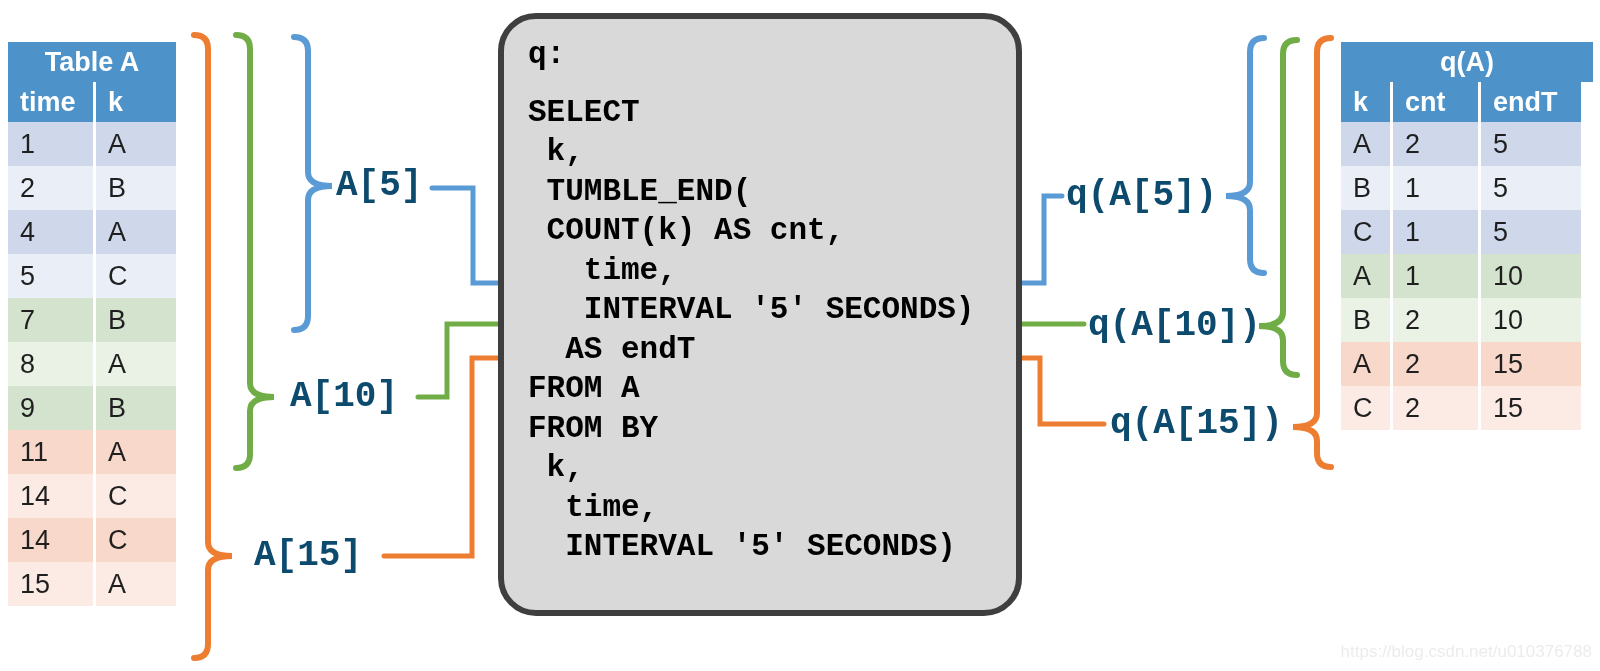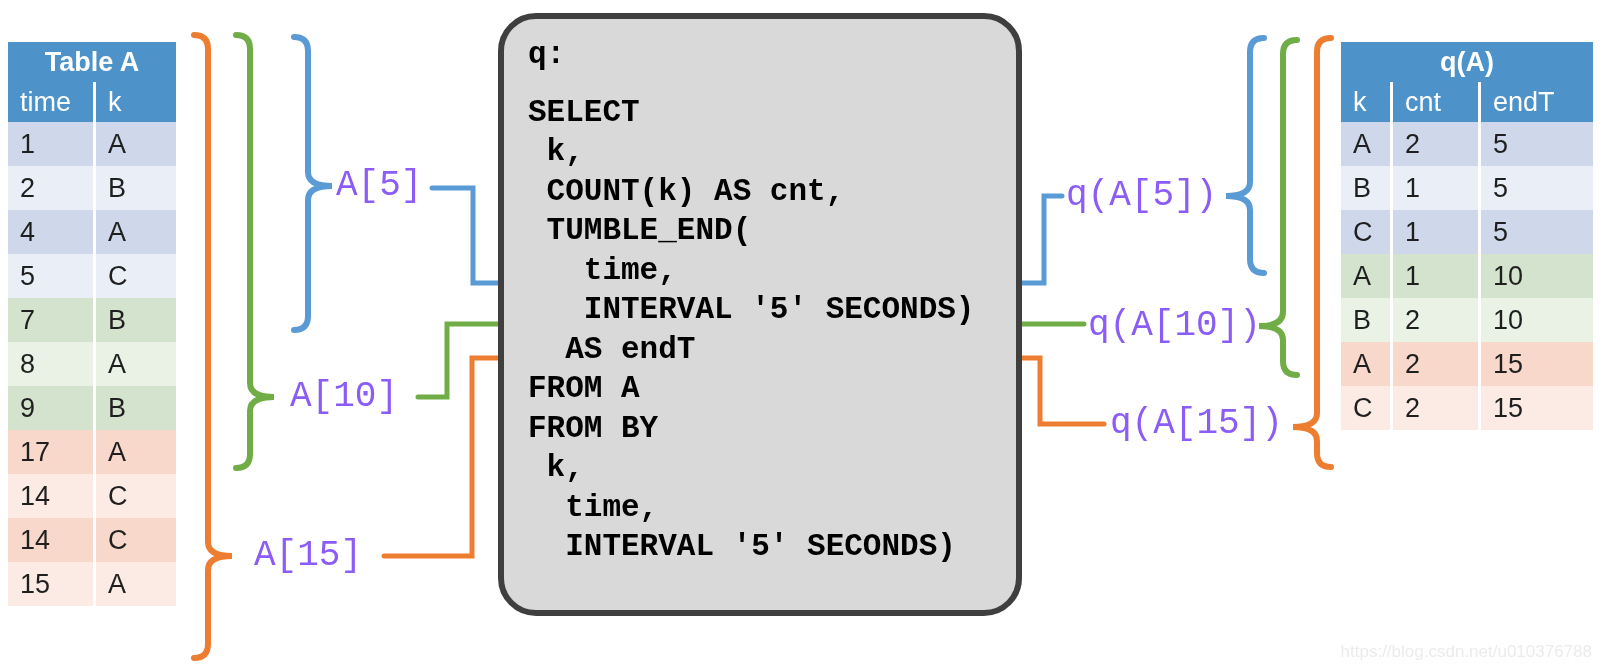--- a/index.html
+++ b/index.html
@@ -7,41 +7,41 @@
     width:1600px; height:671px; position:relative; overflow:hidden;
     background:#ffffff; font-family:"Liberation Sans", sans-serif;
   }
   
   .tbl { position:absolute; display:flex; flex-direction:column; gap:0;border-radius:8px; }
   .trow { display:flex; gap:3px; }
   .cell { display:flex; align-items:center; padding-left:12px; box-sizing:border-box;
           font-size:27px; color:#1f1f1f; }
   .title-row { height:40px; display:flex; align-items:center; justify-content:center;
                background:#4D92C8; color:#ffffff; font-weight:bold; font-size:27px; }
-  .hdr .cell { height:40px; background:#4D92C8; color:#ffffff; font-weight:normal;text-align:center; }
+  .hdr .cell { height:40px; background:#4D92C8; color:#ffffff; font-weight:bold;text-align:center; }
   .drow .cell { height:44px; }
   #table-a   { left:8px;    top:42px; width:168px; }
   #table-qa  { left:1341px; top:42px; width:252px; }
   .lt-c1 { width:85px; } .lt-c2 { width:80px; }
-  .rt-c1 { width:49px; } .rt-c2 { width:85px; } .rt-c3 { width:112px; }
+  .rt-c1 { width:49px; } .rt-c2 { width:85px; } .rt-c3 { width:100px; }
   .b-d { background:#CFD8EB; } .b-l { background:#E9EEF7; }
   .g-d { background:#D3E3CD; } .g-l { background:#EAF2E6; }
   .o-d { background:#F8D8CB; } .o-l { background:#FCEBE5; }
   
   #query-box {
     position:absolute; left:498px; top:13px; width:524px; height:603px;
     box-sizing:border-box; background:#D9D9D9; border:6px solid #3F3F3F;
     border-radius:38px; padding:16px 0 0 24px;
     font-family:"Liberation Mono", monospace; font-weight:bold; font-size:31px; color:#000;
   }
   .code-line { height:39.5px; line-height:39.5px; white-space:pre; }
   .code-line:empty { height:18px; }
   
-  .wlabel { position:absolute; font-family:"Liberation Mono", monospace; font-weight:normal;
-            font-size:36px; line-height:40px; color:#8b5cf6; white-space:pre; }
+  .wlabel { position:absolute; font-family:"Liberation Mono", monospace; font-weight:bold;
+            font-size:36px; line-height:40px; color:#0c4a6e; white-space:pre; }
   #lbl-a5   { left:336px;  top:166px; }
   #lbl-a10  { left:290px;  top:377px; }
   #lbl-a15  { left:254px;  top:536px; }
   #lbl-qa5  { left:1066px; top:176px; }
   #lbl-qa10 { left:1088px; top:306px; }
   #lbl-qa15 { left:1110px; top:404px; }
   
   #overlay { position:absolute; left:0; top:0; width:1600px; height:671px; }
   #watermark { position:absolute; right:8px; top:642px; font-size:17px; color:#ECECEC; }
 </style>
@@ -95,21 +95,21 @@
   </div>
   <div class="trow drow">
     <div class="cell lt-c1 g-l">8</div>
     <div class="cell lt-c2 g-l">A</div>
   </div>
   <div class="trow drow">
     <div class="cell lt-c1 g-d">9</div>
     <div class="cell lt-c2 g-d">B</div>
   </div>
   <div class="trow drow">
-    <div class="cell lt-c1 o-d">17</div>
+    <div class="cell lt-c1 o-d">11</div>
     <div class="cell lt-c2 o-d">A</div>
   </div>
   <div class="trow drow">
     <div class="cell lt-c1 o-l">14</div>
     <div class="cell lt-c2 o-l">C</div>
   </div>
   <div class="trow drow">
     <div class="cell lt-c1 o-d">14</div>
     <div class="cell lt-c2 o-d">C</div>
   </div>
@@ -121,22 +121,22 @@
 
 <div class="wlabel" id="lbl-a5">A[5]</div>
 <div class="wlabel" id="lbl-a10">A[10]</div>
 <div class="wlabel" id="lbl-a15">A[15]</div>
 
 <div id="query-box">
   <div class="code-line">q:</div>
   <div class="code-line"></div>
   <div class="code-line">SELECT</div>
   <div class="code-line"> k,</div>
+  <div class="code-line"> TUMBLE_END(</div>
   <div class="code-line"> COUNT(k) AS cnt,</div>
-  <div class="code-line"> TUMBLE_END(</div>
   <div class="code-line">   time,</div>
   <div class="code-line">   INTERVAL '5' SECONDS)</div>
   <div class="code-line">  AS endT</div>
   <div class="code-line">FROM A</div>
   <div class="code-line">FROM BY</div>
   <div class="code-line"> k,</div>
   <div class="code-line">  time,</div>
   <div class="code-line">  INTERVAL '5' SECONDS)</div>
 </div>
 

